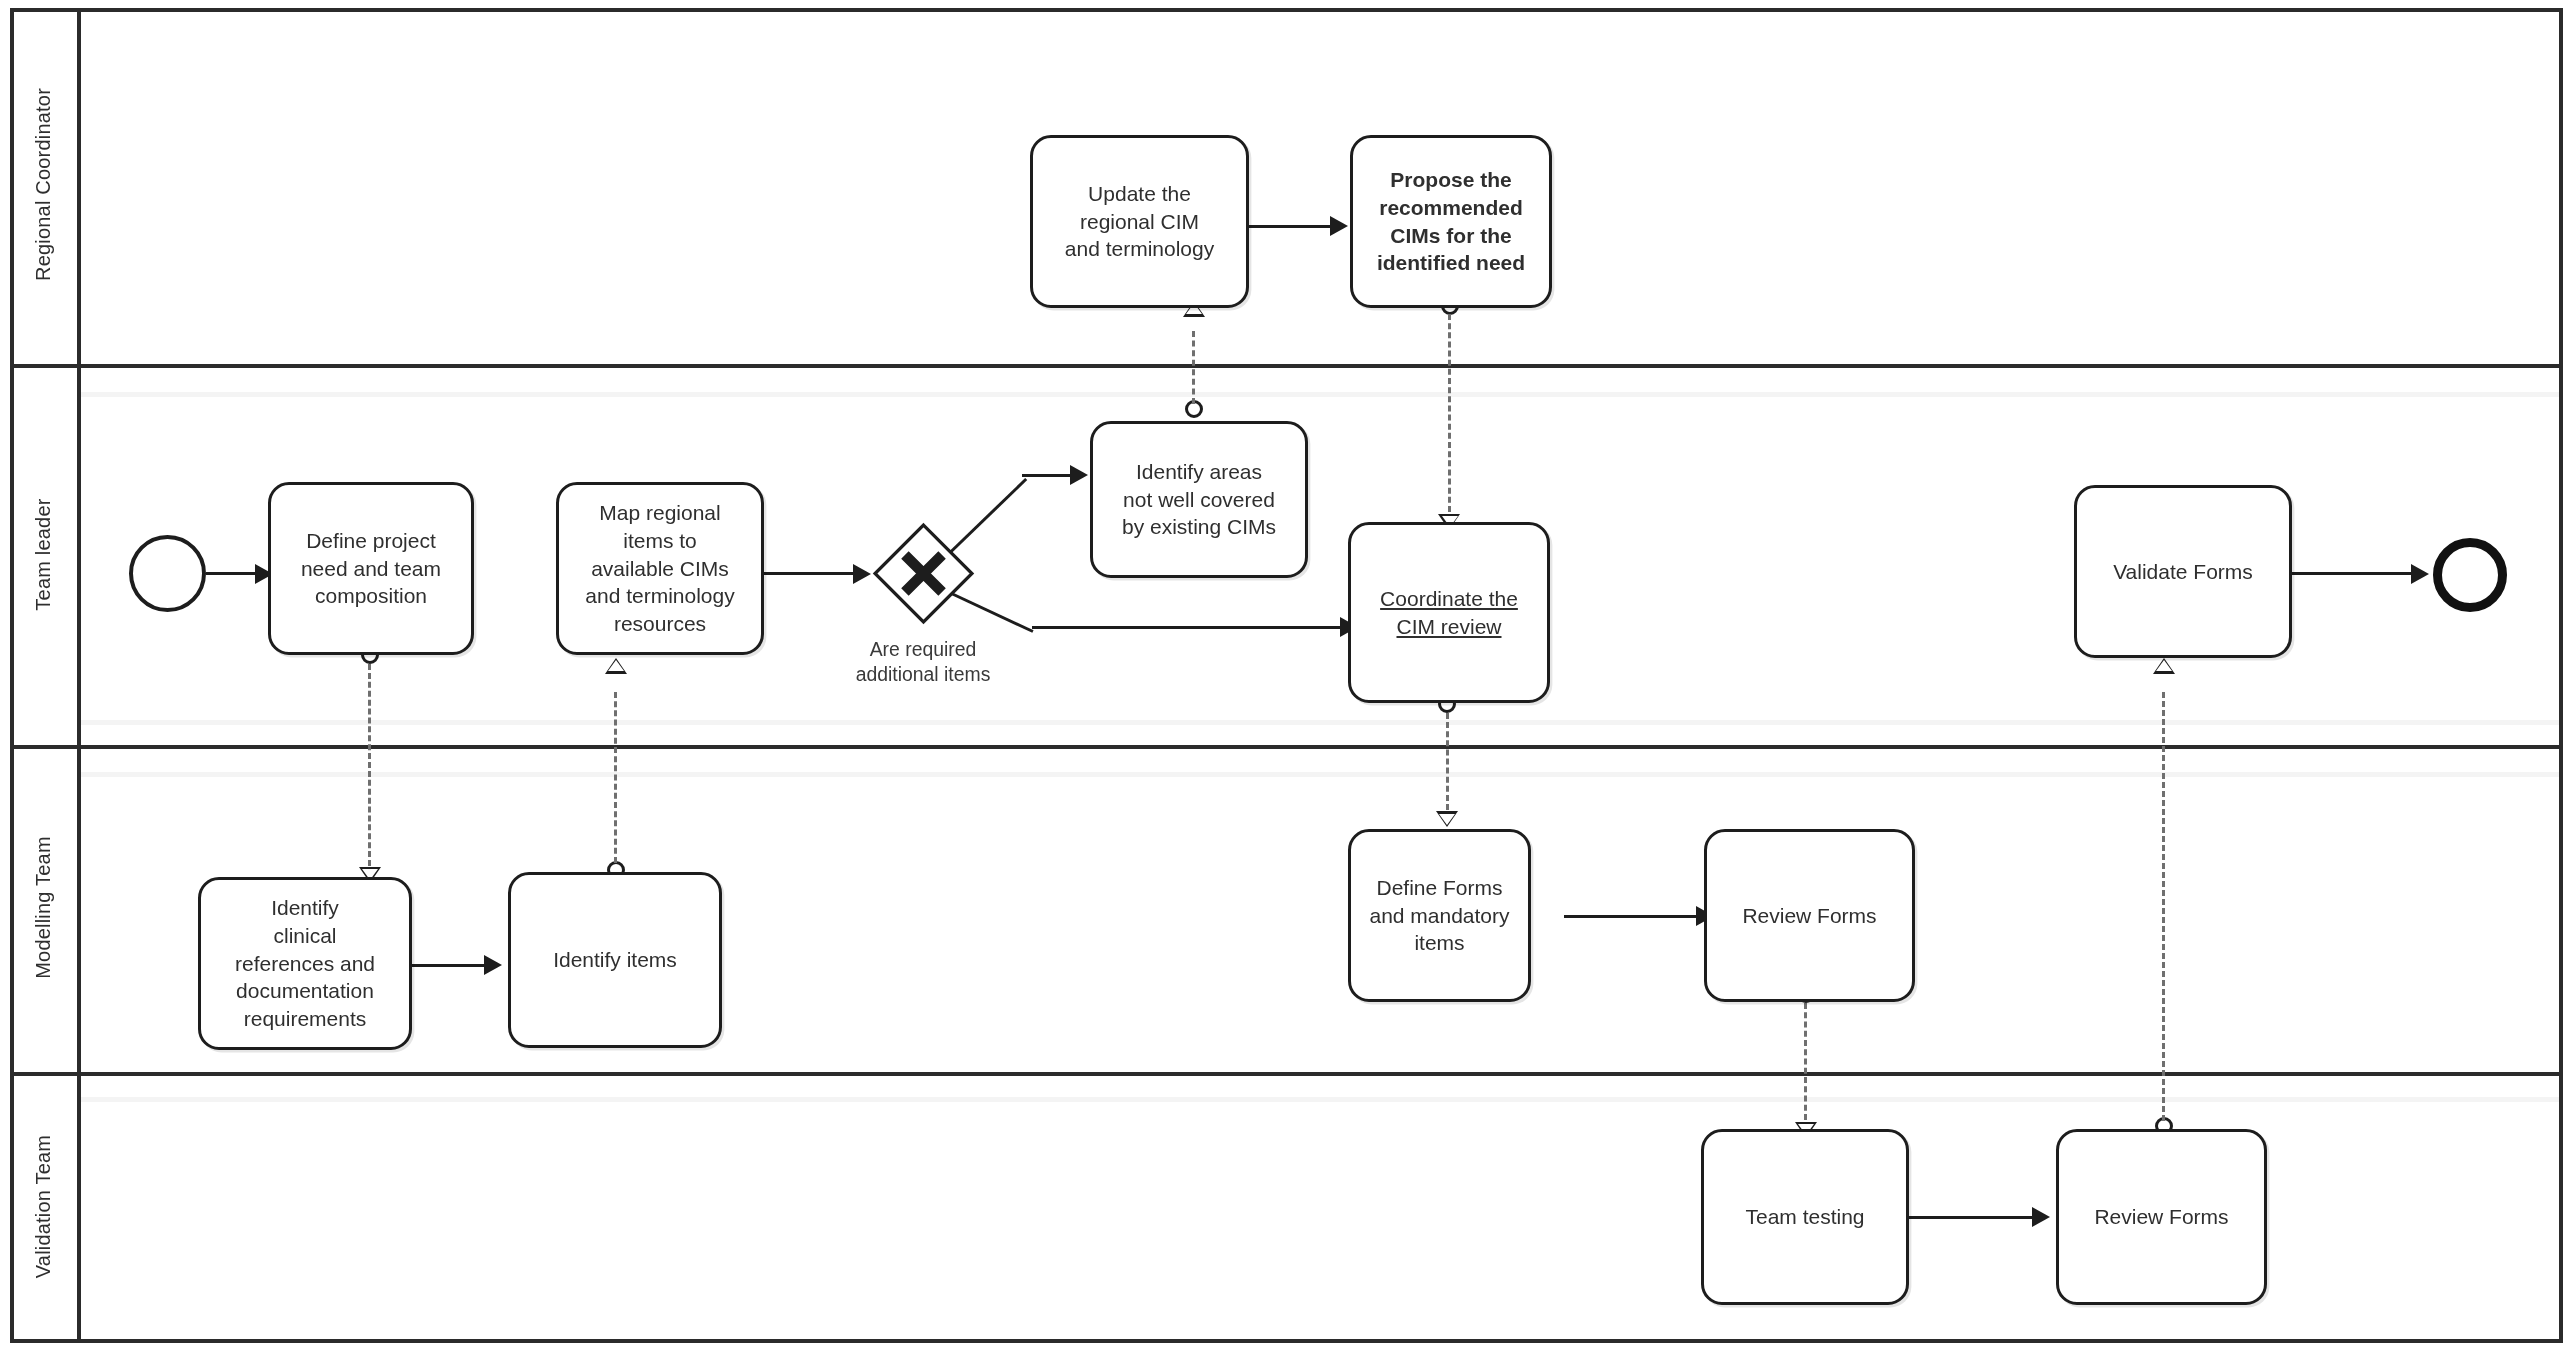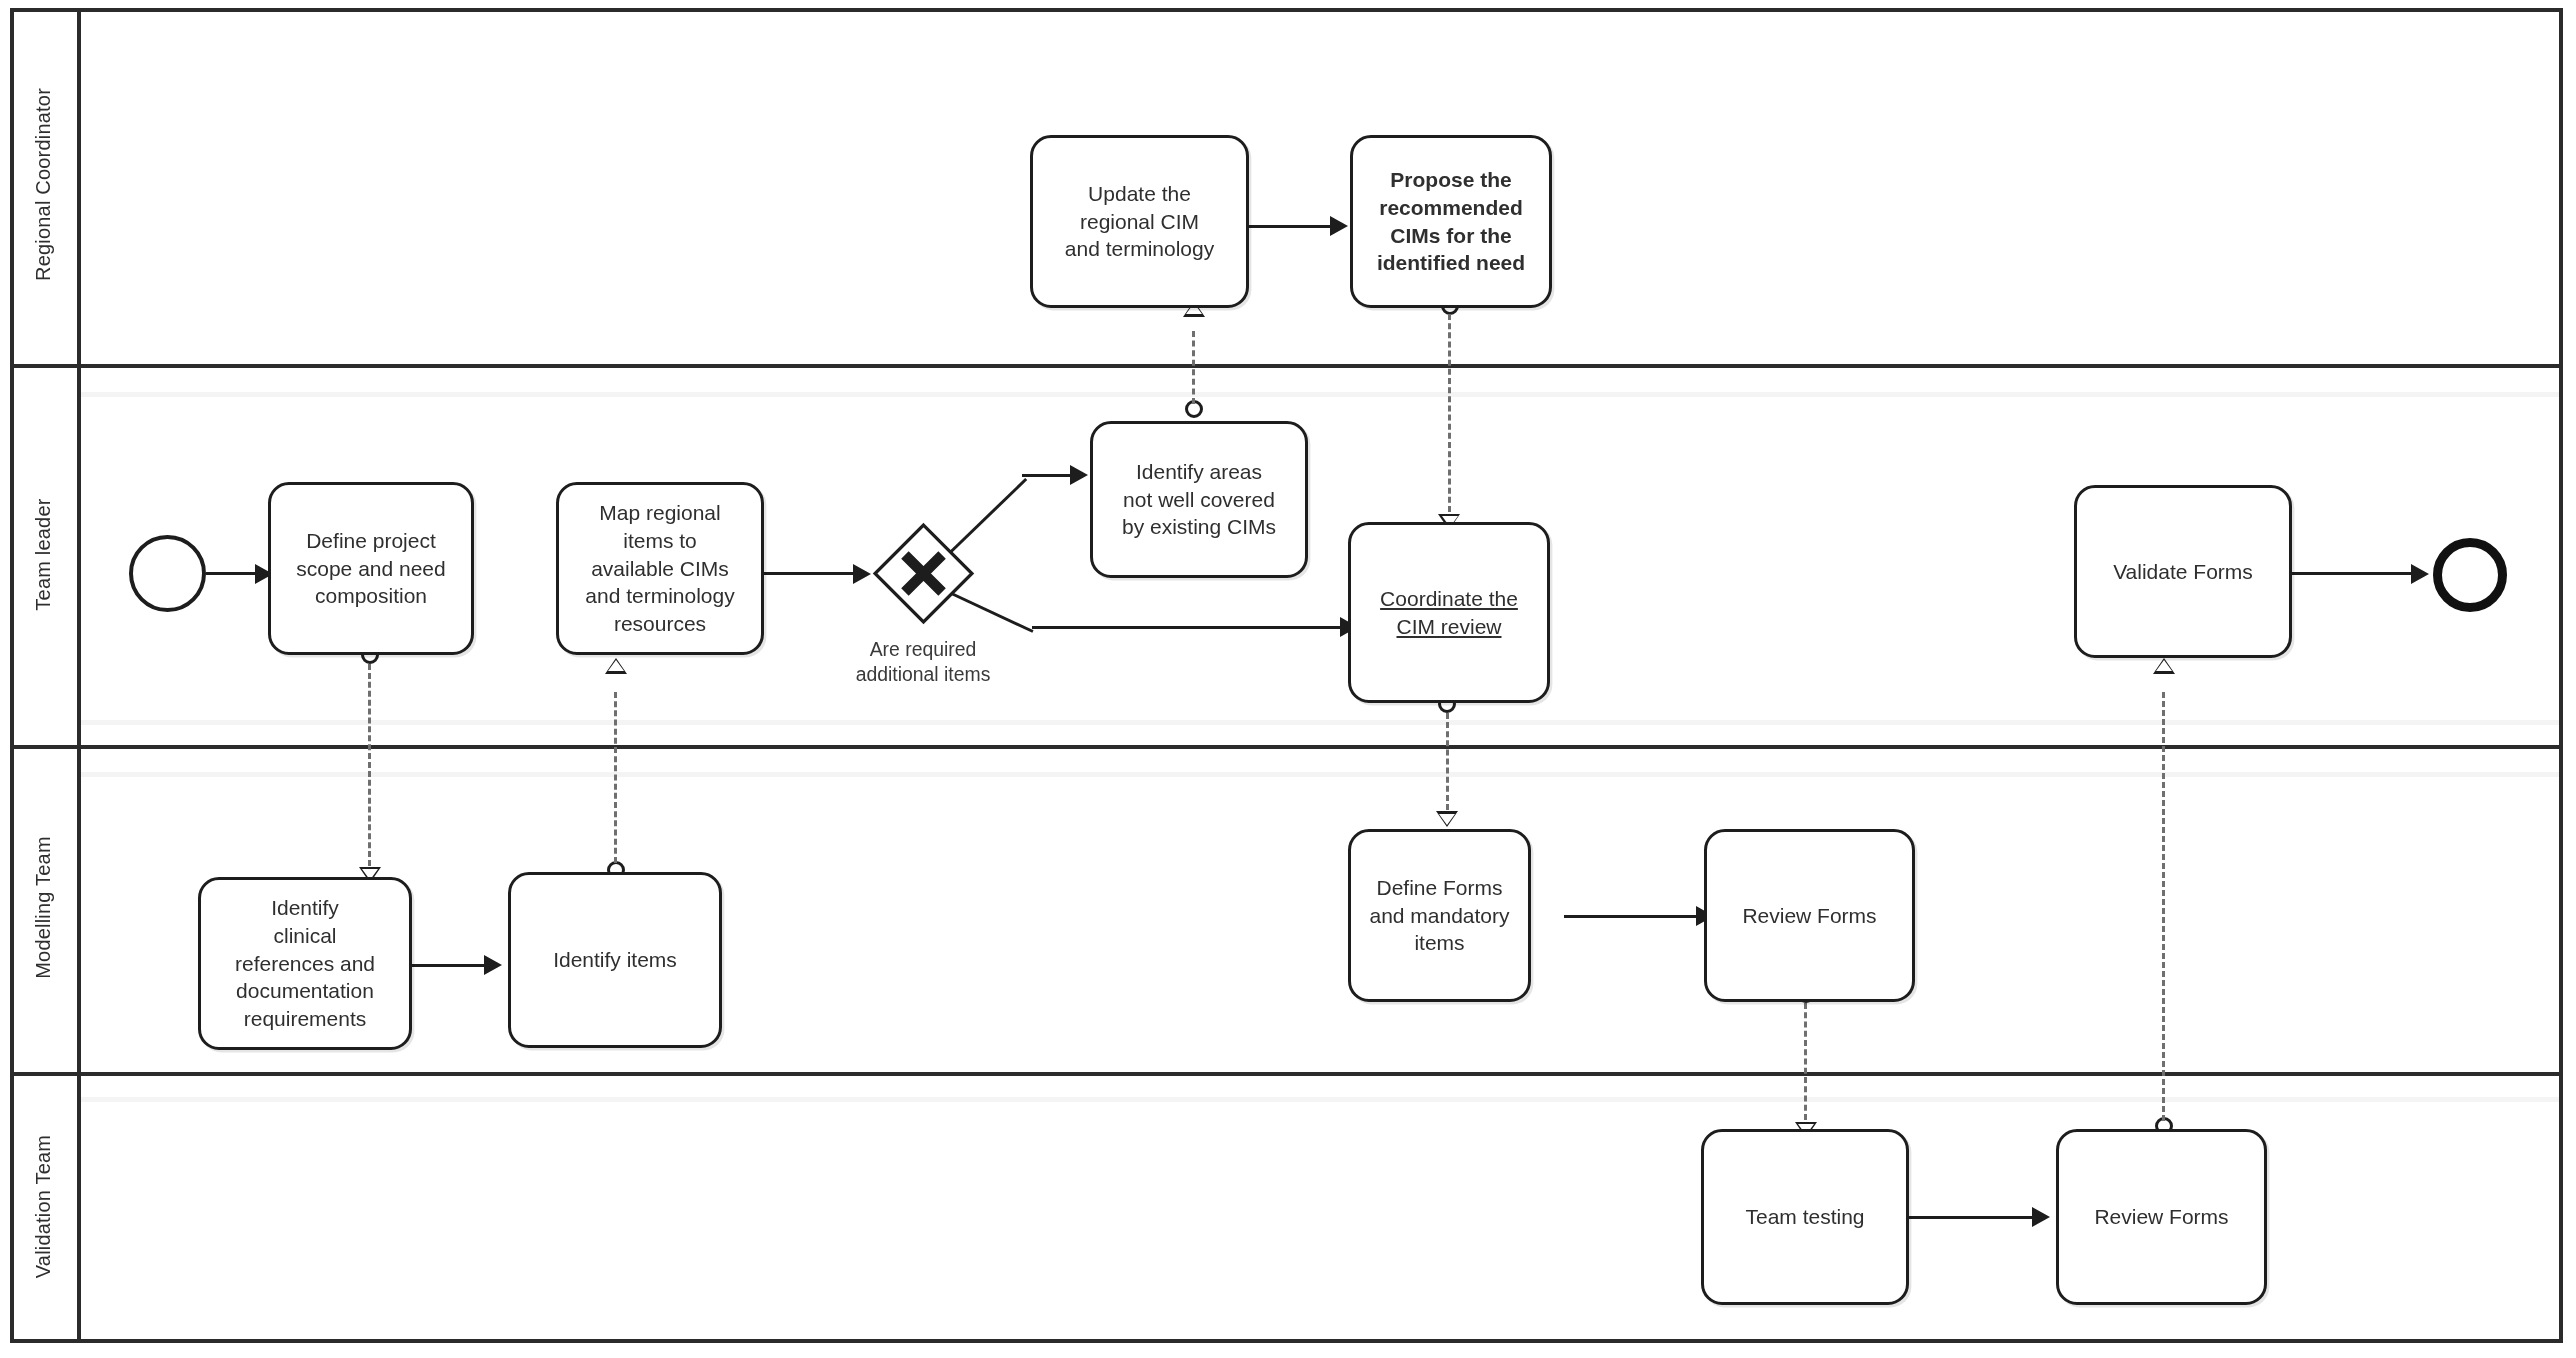--- a/index.html
+++ b/index.html
@@ -171,21 +171,21 @@
       <span>Propose the</span>
       <span>recommended</span>
       <span>CIMs for the</span>
       <span>identified need</span>
     </div>
   </div>
 
   <div class="task" style="left:268px;top:482px;width:206px;height:173px;">
     <div>
       <span>Define project</span>
-      <span>scope and need</span>
+      <span>need and team</span>
       <span>composition</span>
     </div>
   </div>
 
   <div class="task" style="left:556px;top:482px;width:208px;height:173px;">
     <div>
       <span>Map regional</span>
       <span>items to</span>
       <span>available CIMs</span>
       <span>and terminology</span>

